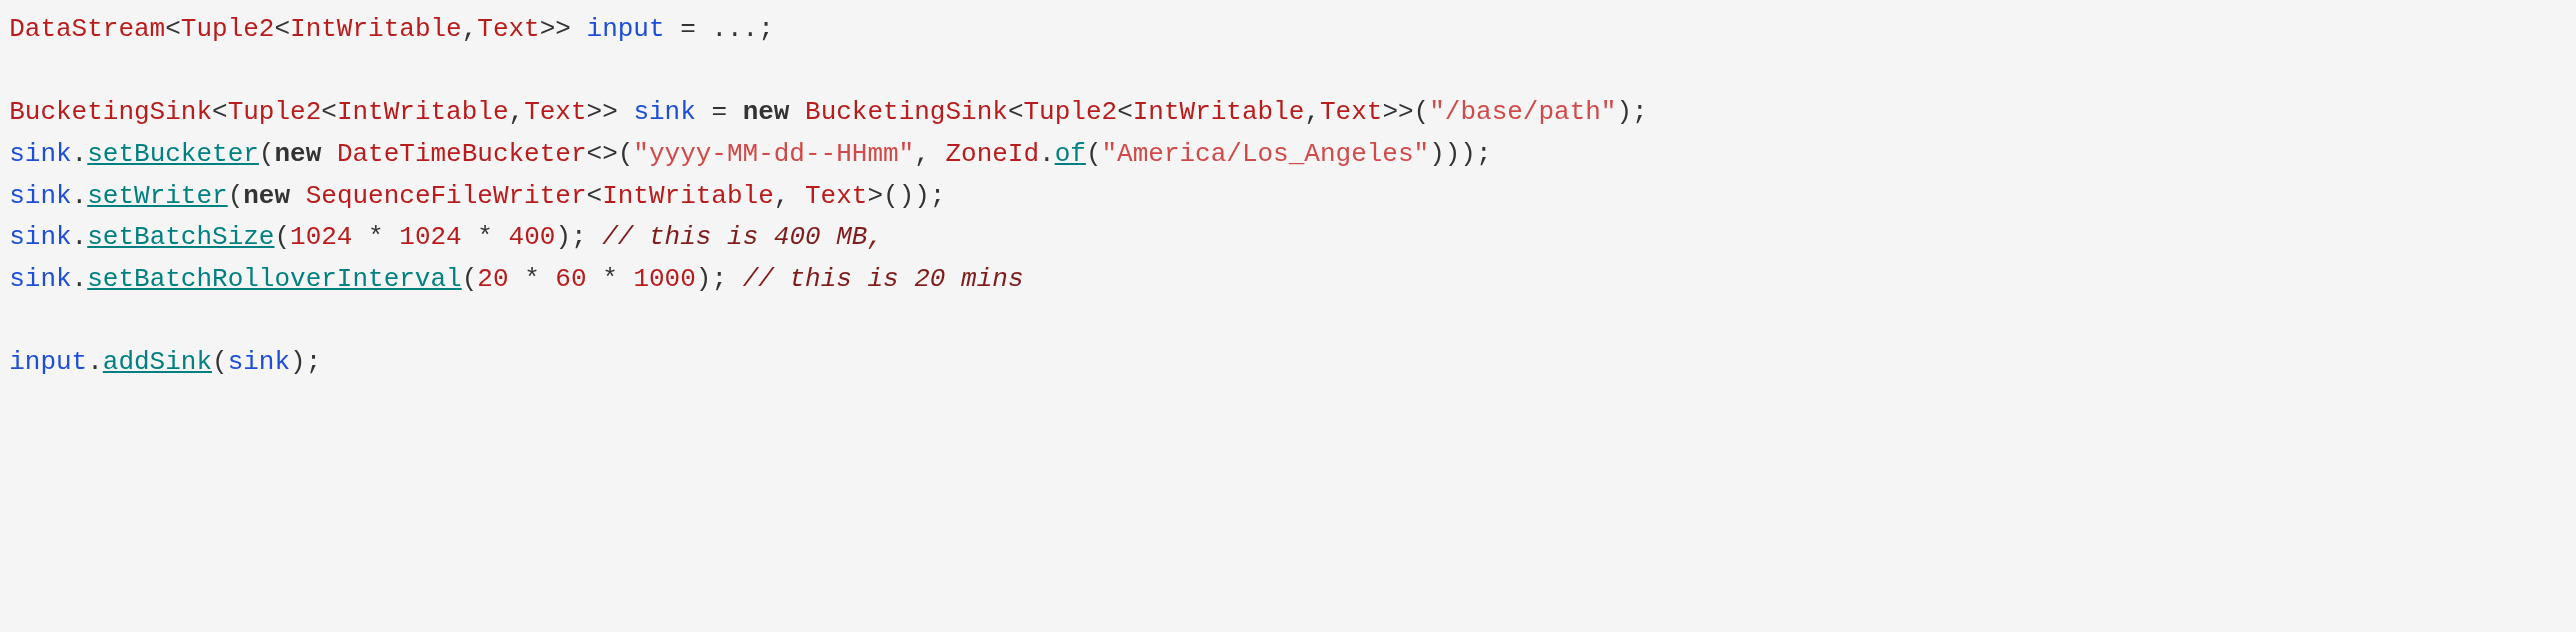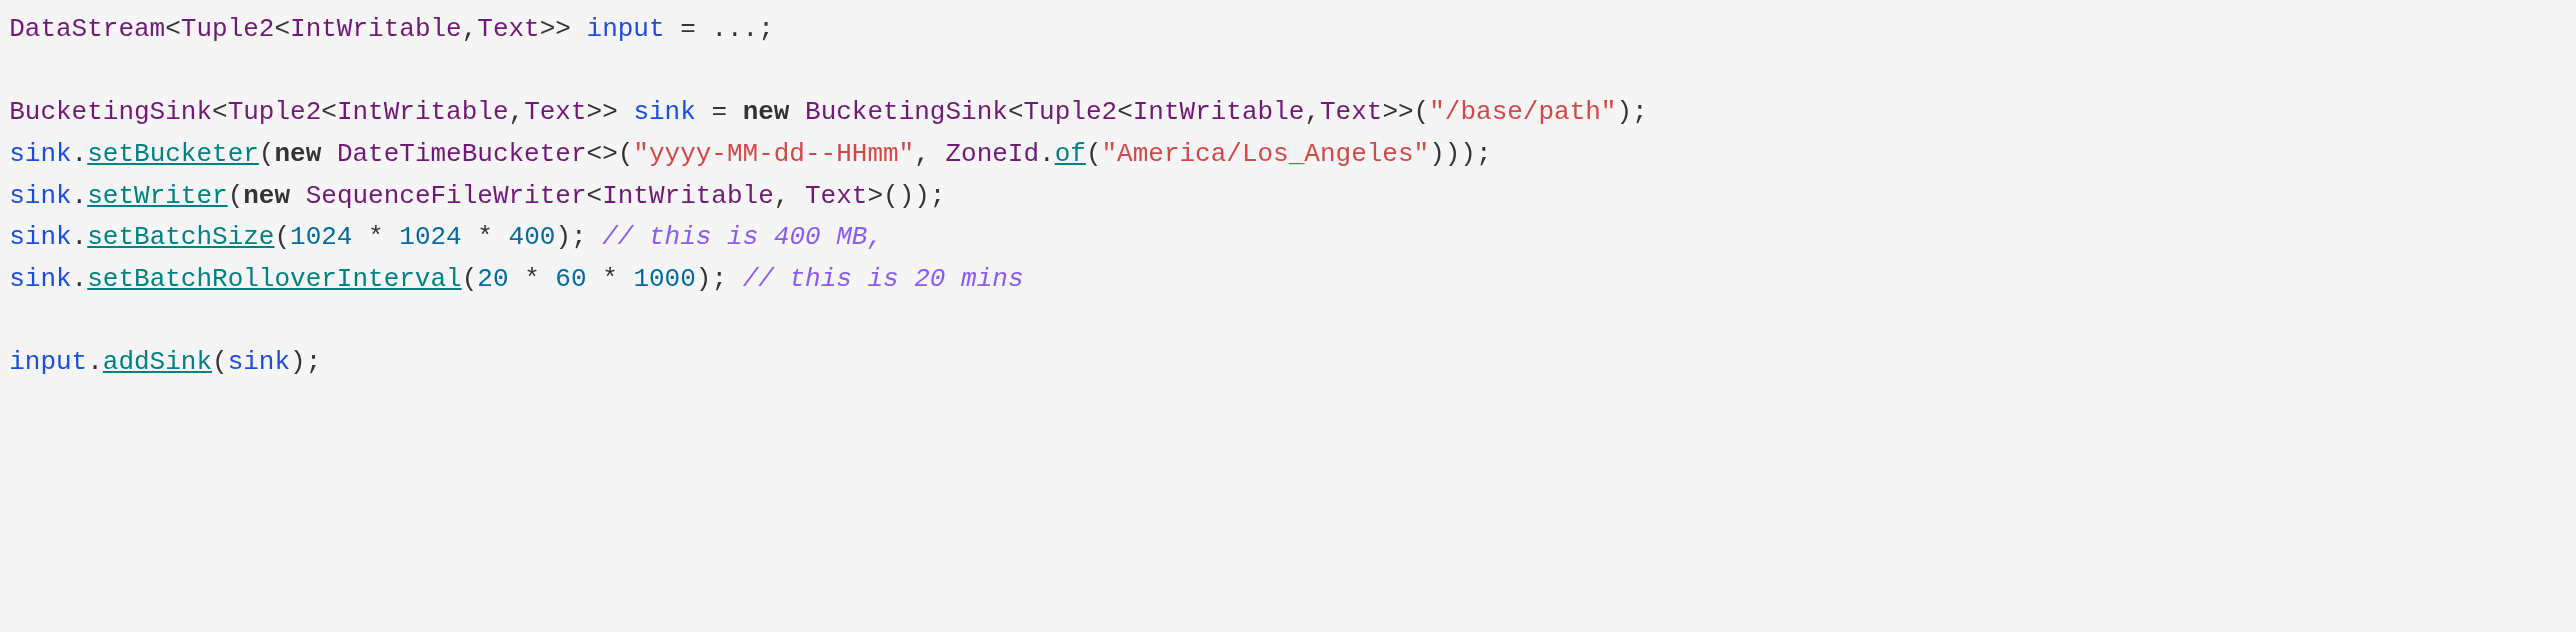--- a/index.html
+++ b/index.html
@@ -23,34 +23,34 @@
       color: #333333;
       font-weight: bold;
     }
     .identifier {
       color: #1d4ed8;
     }
     .punctuation {
       color: #333333;
     }
     .type {
-      color: #701a75;
+      color: #b91c1c;
     }
     .string {
       color: #d14949;
     }
     .number {
-      color: #0369a1;
+      color: #b91c1c;
     }
     .method {
       color: #008080;
       text-decoration: underline;
     }
     .comment {
-      color: #8b5cf6;
+      color: #7f1d1d;
       font-style: italic;
     }
     .operator {
       color: #333333;
     }
   </style>
 </head>
 <body>
 
 <div class="code-block"><span><span class="type">DataStream</span><span class="punctuation">&lt;</span><span class="type">Tuple2</span><span class="punctuation">&lt;</span><span class="type">IntWritable</span><span class="punctuation">,</span><span class="type">Text</span><span class="punctuation">&gt;&gt;</span><span> </span><span class="identifier">input</span><span> </span><span class="operator">=</span><span> </span><span class="punctuation">...;</span></span>

